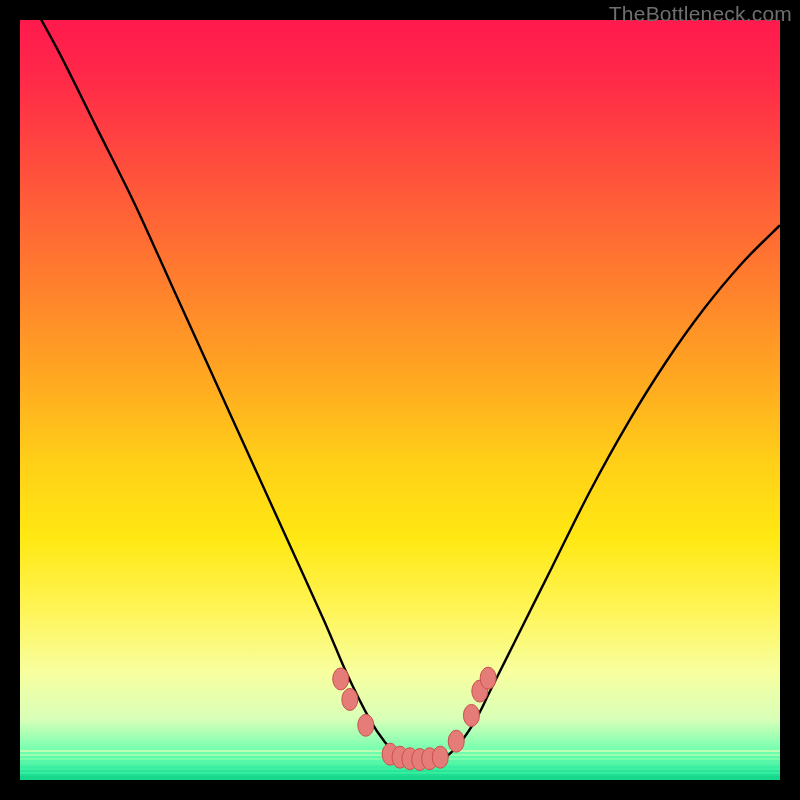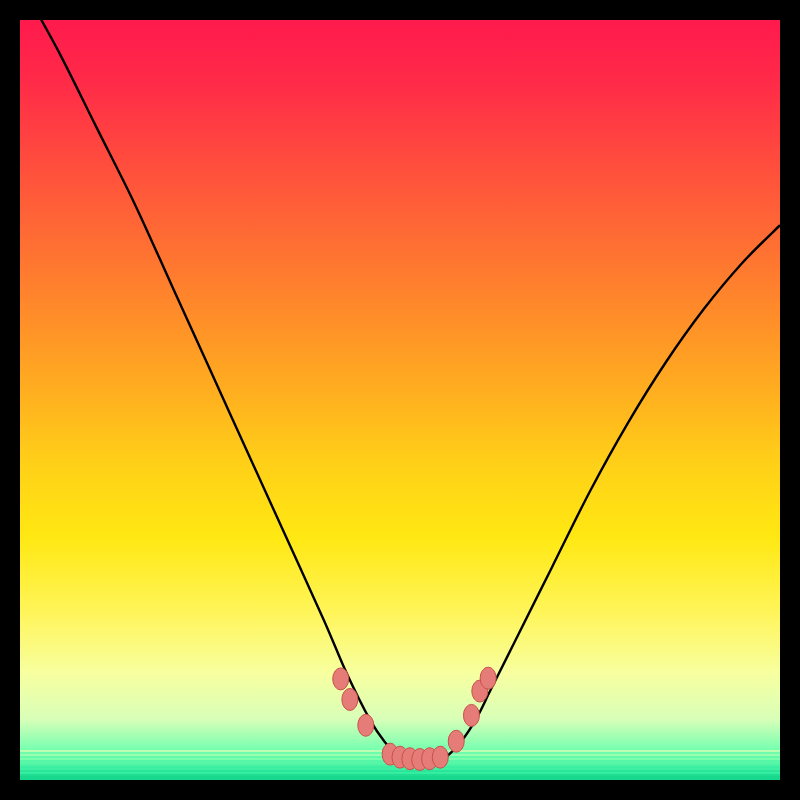--- a/index.html
+++ b/index.html
@@ -103,13 +103,14 @@
           <ellipse cx="399.76" cy="739.48" rx="8" ry="11" fill="#e57c78" stroke="#c9504a" stroke-width="1"></ellipse>
           <ellipse cx="409.64000000000004" cy="738.72" rx="8" ry="11" fill="#e57c78" stroke="#c9504a" stroke-width="1"></ellipse>
           <ellipse cx="420.28" cy="737.2" rx="8" ry="11" fill="#e57c78" stroke="#c9504a" stroke-width="1"></ellipse>
           <ellipse cx="436.23999999999995" cy="721.24" rx="8" ry="11" fill="#e57c78" stroke="#c9504a" stroke-width="1"></ellipse>
           <ellipse cx="451.44" cy="695.4" rx="8" ry="11" fill="#e57c78" stroke="#c9504a" stroke-width="1"></ellipse>
           <ellipse cx="459.8" cy="671.08" rx="8" ry="11" fill="#e57c78" stroke="#c9504a" stroke-width="1"></ellipse>
           <ellipse cx="468.15999999999997" cy="658.16" rx="8" ry="11" fill="#e57c78" stroke="#c9504a" stroke-width="1"></ellipse>
         </g>
     </svg>
   </div>
+  <div class="watermark">TheBottleneck.com</div>
 </div>
 
 </body></html>

